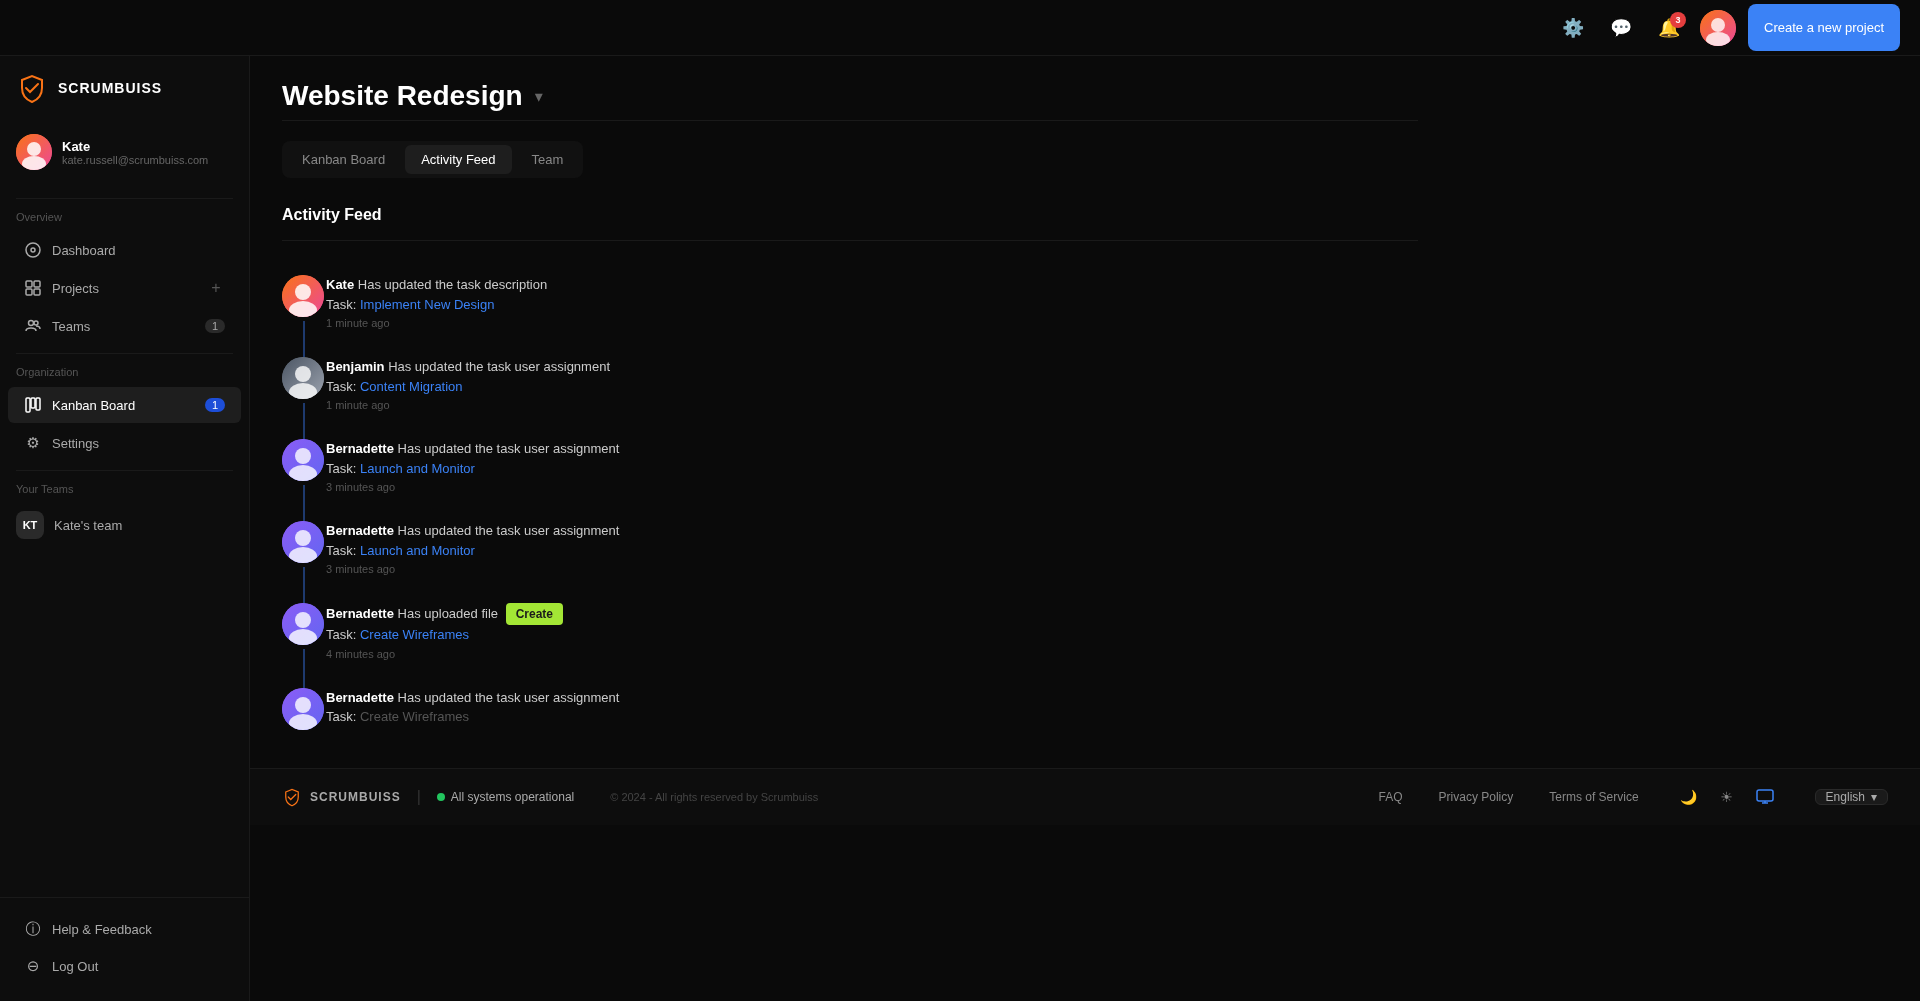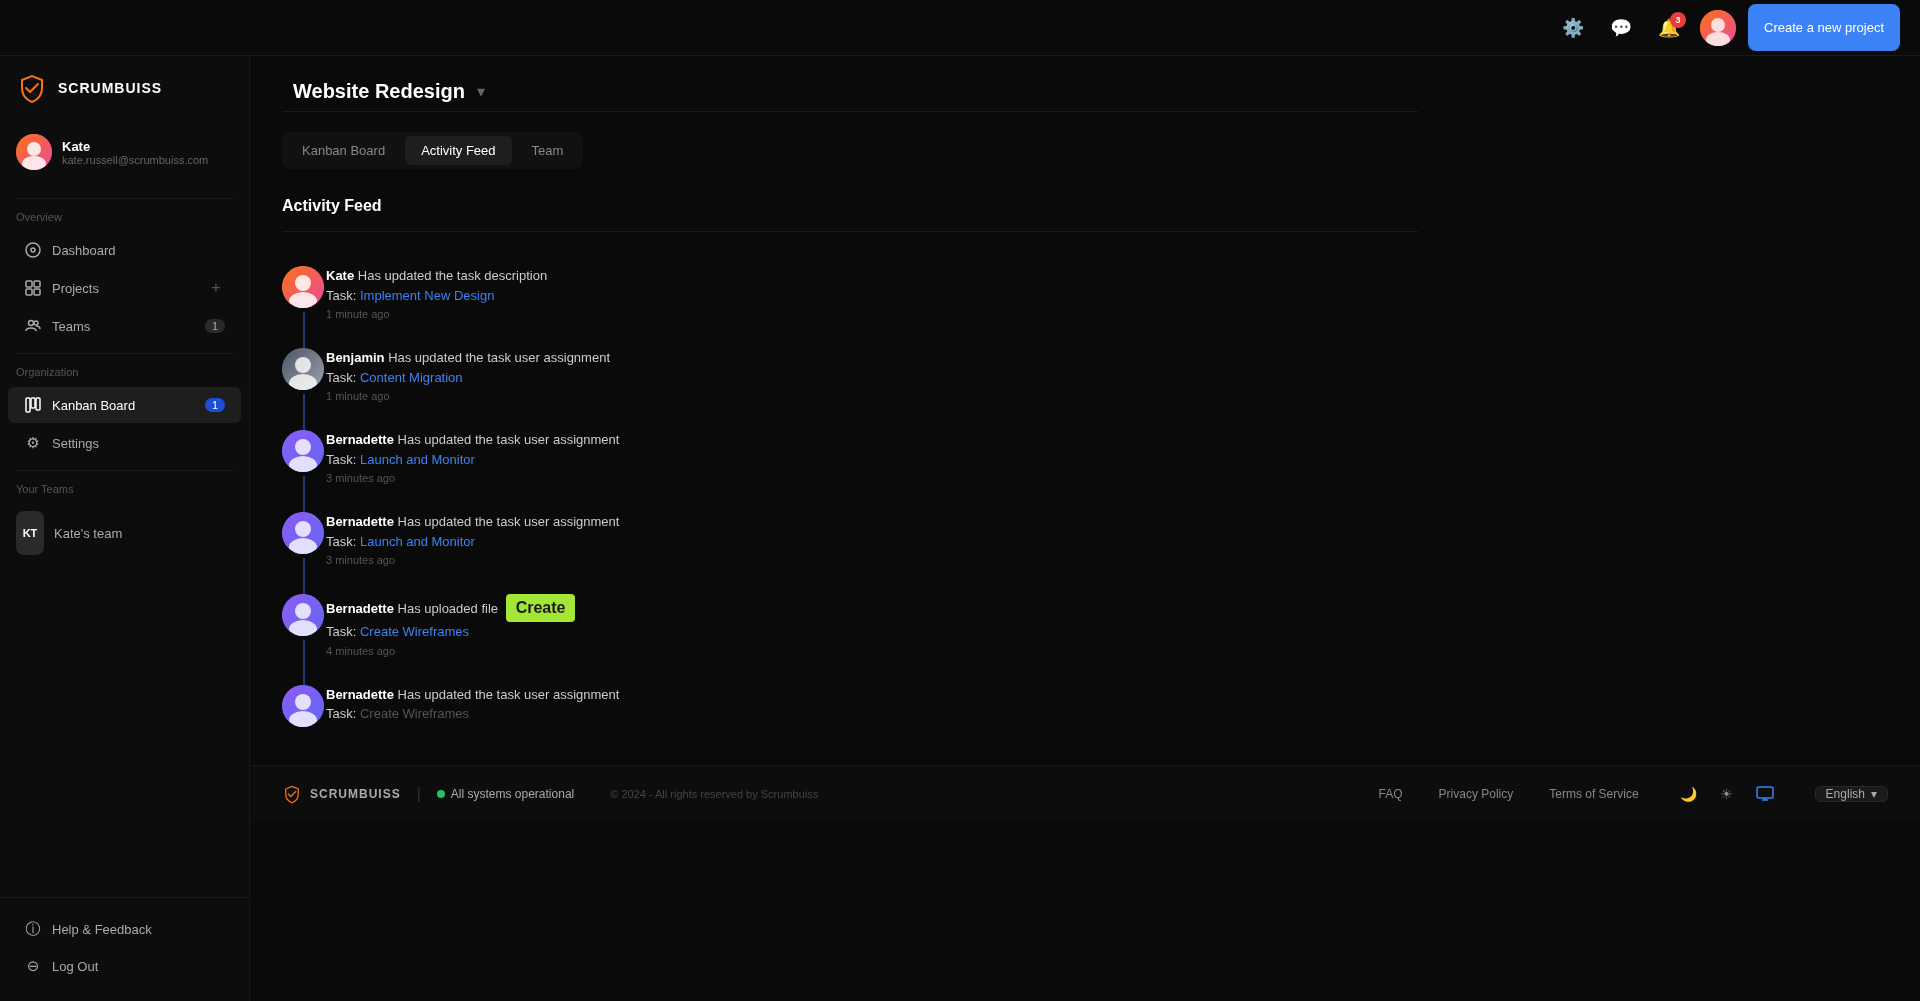--- a/index.html
+++ b/index.html
@@ -67,35 +67,35 @@
     }
     .sidebar-badge.blue { background: #1d4ed8; color: #fff; }
 
     .sidebar-divider { height: 1px; background: #1a1a1a; margin: 8px 16px; }
 
     .team-item {
       display: flex; align-items: center; gap: 10px; padding: 8px 16px;
       cursor: pointer; color: #aaa; font-size: 13px;
     }
     .team-avatar {
-      width: 28px; height: 44px; border-radius: 8px; background: #2a2a2a;
+      width: 28px; height: 28px; border-radius: 8px; background: #2a2a2a;
       display: flex; align-items: center; justify-content: center;
       font-size: 11px; font-weight: 600; color: #fff; flex-shrink: 0;
     }
 
     .sidebar-bottom { margin-top: auto; border-top: 1px solid #1a1a1a; padding-top: 12px; }
 
     
     .main { flex: 1; overflow-y: auto; background: #0a0a0a; padding: 0; }
 
     .main-content { padding: 24px 32px; max-width: 1200px; }
 
     
     .project-header { display: flex; align-items: center; gap: 12px; margin-bottom: 8px; }
-    .project-title { font-size: 20px; font-weight: 700; color: #fff; margin-left: 11px; }
+    .project-title { font-size: 28px; font-weight: 700; color: #fff; }
     .project-dropdown-icon { color: #666; font-size: 16px; cursor: pointer; }
     .project-divider { height: 1px; background: #1a1a1a; margin-bottom: 20px; }
 
     
     .tabs { display: flex; gap: 4px; background: #111; border-radius: 8px; padding: 4px; width: fit-content; margin-bottom: 28px; }
     .tab {
       padding: 7px 16px; border-radius: 6px; font-size: 13px; cursor: pointer; color: #888;
       transition: all 0.15s;
     }
     .tab.active { background: #1e1e1e; color: #fff; font-weight: 500; }
@@ -119,21 +119,21 @@
     }
     .activity-body { flex: 1; }
     .activity-text { font-size: 13px; color: #ccc; line-height: 1.5; }
     .activity-text strong { color: #fff; font-weight: 600; }
     .activity-link { color: #3b82f6; text-decoration: none; }
     .activity-time { font-size: 11px; color: #555; margin-top: 3px; }
 
     .file-badge {
       display: inline-flex; align-items: center; padding: 2px 10px;
       background: #a3e635; color: #1a1a1a; border-radius: 4px;
-      font-size: 16px; font-weight: 600; margin-left: 4px;
+      font-size: 12px; font-weight: 600; margin-left: 4px;
     }
 
     
     .main-footer {
       border-top: 1px solid #1a1a1a; background: #0d0d0d;
       padding: 14px 32px; display: flex; align-items: center; justify-content: space-between;
     }
     .footer-left { display: flex; align-items: center; gap: 16px; }
     .footer-logo { display: flex; align-items: center; gap: 8px; }
     .footer-logo-text { font-size: 12px; font-weight: 700; color: #aaa; letter-spacing: 1px; }

